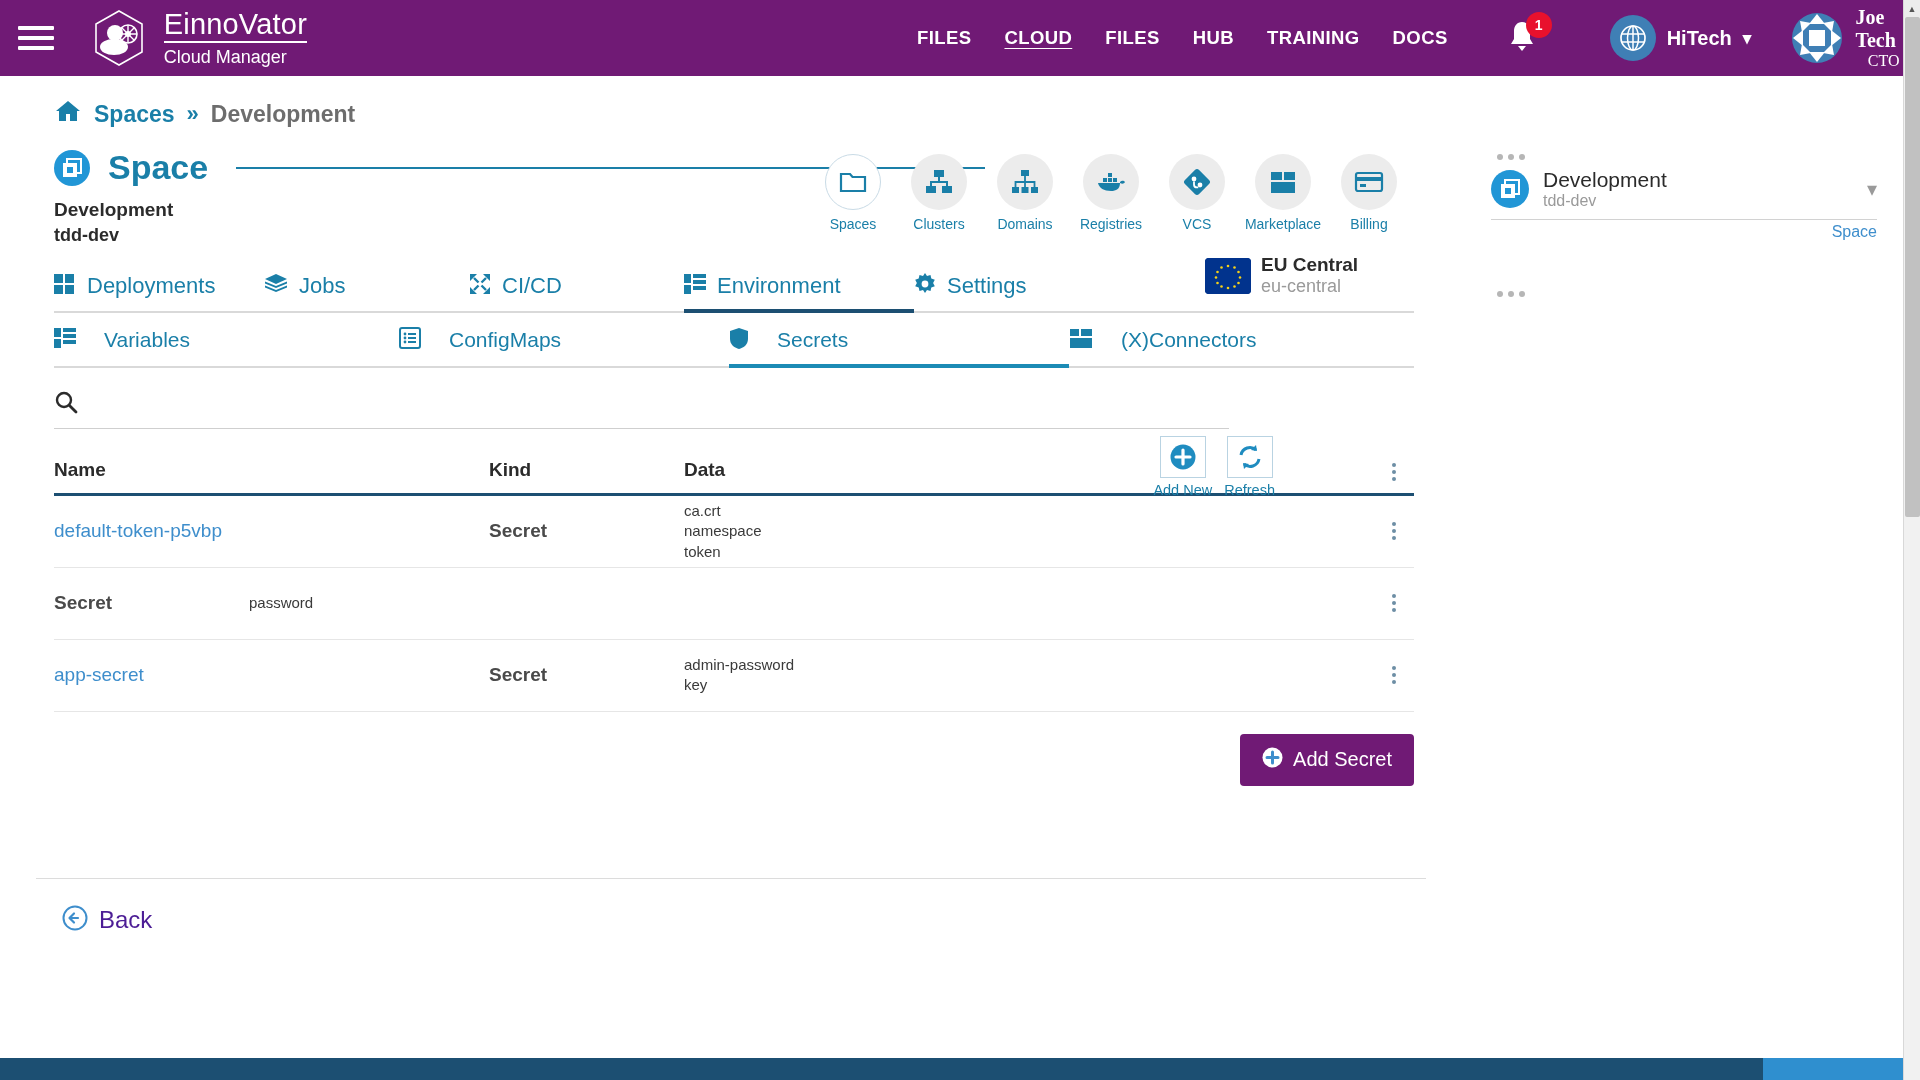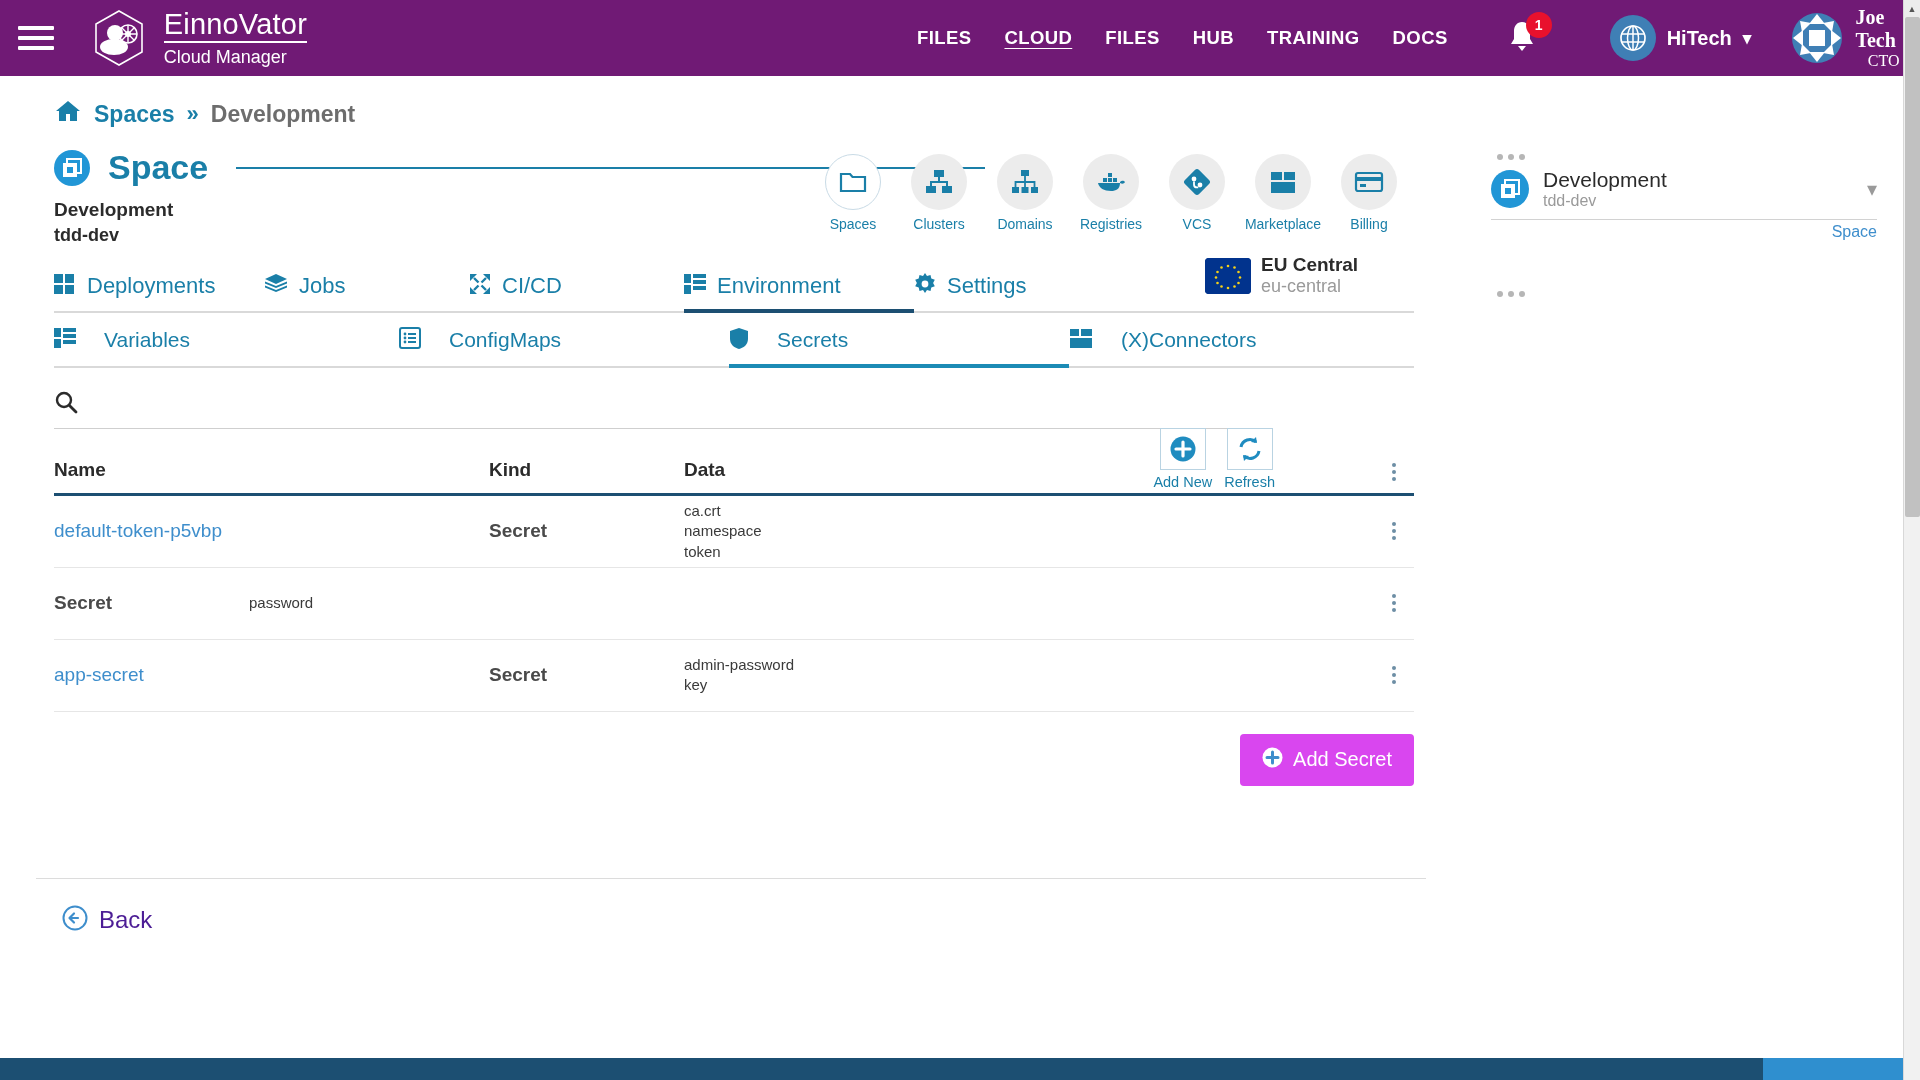--- a/index.html
+++ b/index.html
@@ -117,21 +117,21 @@
   .subtab.active::after { content: ""; position: absolute; left: 0; right: 0; bottom: -2px;
     height: 4px; background: #1c8bb5; }
 
   
   .search-row { margin: 22px 0 0 54px; width: 1175px; display: flex; align-items: center;
     gap: 14px; border-bottom: 1.5px solid #cfcfcf; padding-bottom: 10px; }
   .search-input { border: none; outline: none; font-size: 18px; width: 1100px;
     font-family: "Liberation Sans", sans-serif; background: transparent; }
 
   
-  .actions { position: absolute; right: 190px; top: 352px; display: flex; gap: 12px; }
+  .actions { position: absolute; right: 190px; top: 360px; display: flex; gap: 12px; }
   .abtn { display: flex; flex-direction: column; align-items: center; gap: 4px; cursor: pointer; }
   .abtn .box { width: 46px; height: 42px; border: 1.5px solid #b9d3e2; background: #fff;
     display: flex; align-items: center; justify-content: center; }
   .abtn .lbl { font-size: 14.5px; color: #1a7fa8; }
 
   
   .tbl { margin: 30px 0 0 54px; width: 1360px; }
   .thead { display: flex; align-items: flex-end; padding-bottom: 12px;
     border-bottom: 3px solid #1c4f72; }
   .thead div { font-size: 19px; font-weight: bold; color: #2b2b2b; }
@@ -142,21 +142,21 @@
 
   .trow { display: flex; align-items: center; min-height: 72px;
     border-bottom: 1px solid #e6e6e6; }
   .trow .c-name a { font-size: 19px; color: #3e8ecc; text-decoration: none; }
   .trow .c-kind { font-size: 19px; font-weight: bold; color: #4a4a4a; }
   .trow .c-data { font-size: 15px; color: #3a3a3a; line-height: 1.35; }
 
   .kebab { display: flex; flex-direction: column; gap: 3px; cursor: pointer; }
   .kebab i { width: 4px; height: 4px; border-radius: 50%; background: #6d8ea5; display: block; }
 
-  .btn-primary { background: #d946ef; color: #fff; border: none; border-radius: 4px;
+  .btn-primary { background: #701a75; color: #fff; border: none; border-radius: 4px;
     font-size: 20px; padding: 13px 22px; display: inline-flex; align-items: center;
     gap: 10px; cursor: pointer; font-family: "Liberation Sans", sans-serif; }
   .add-secret-row { margin: 22px 0 0 54px; width: 1360px; display: flex;
     justify-content: flex-end; }
 
   .foot-rule { margin: 92px 0 0 36px; width: 1390px; height: 1px; background: #dcdcdc; }
   .back-link { margin: 26px 0 0 62px; display: inline-flex; align-items: center; gap: 11px;
     cursor: pointer; }
   .back-link .t { font-size: 24px; color: #4c1d95; }
 

